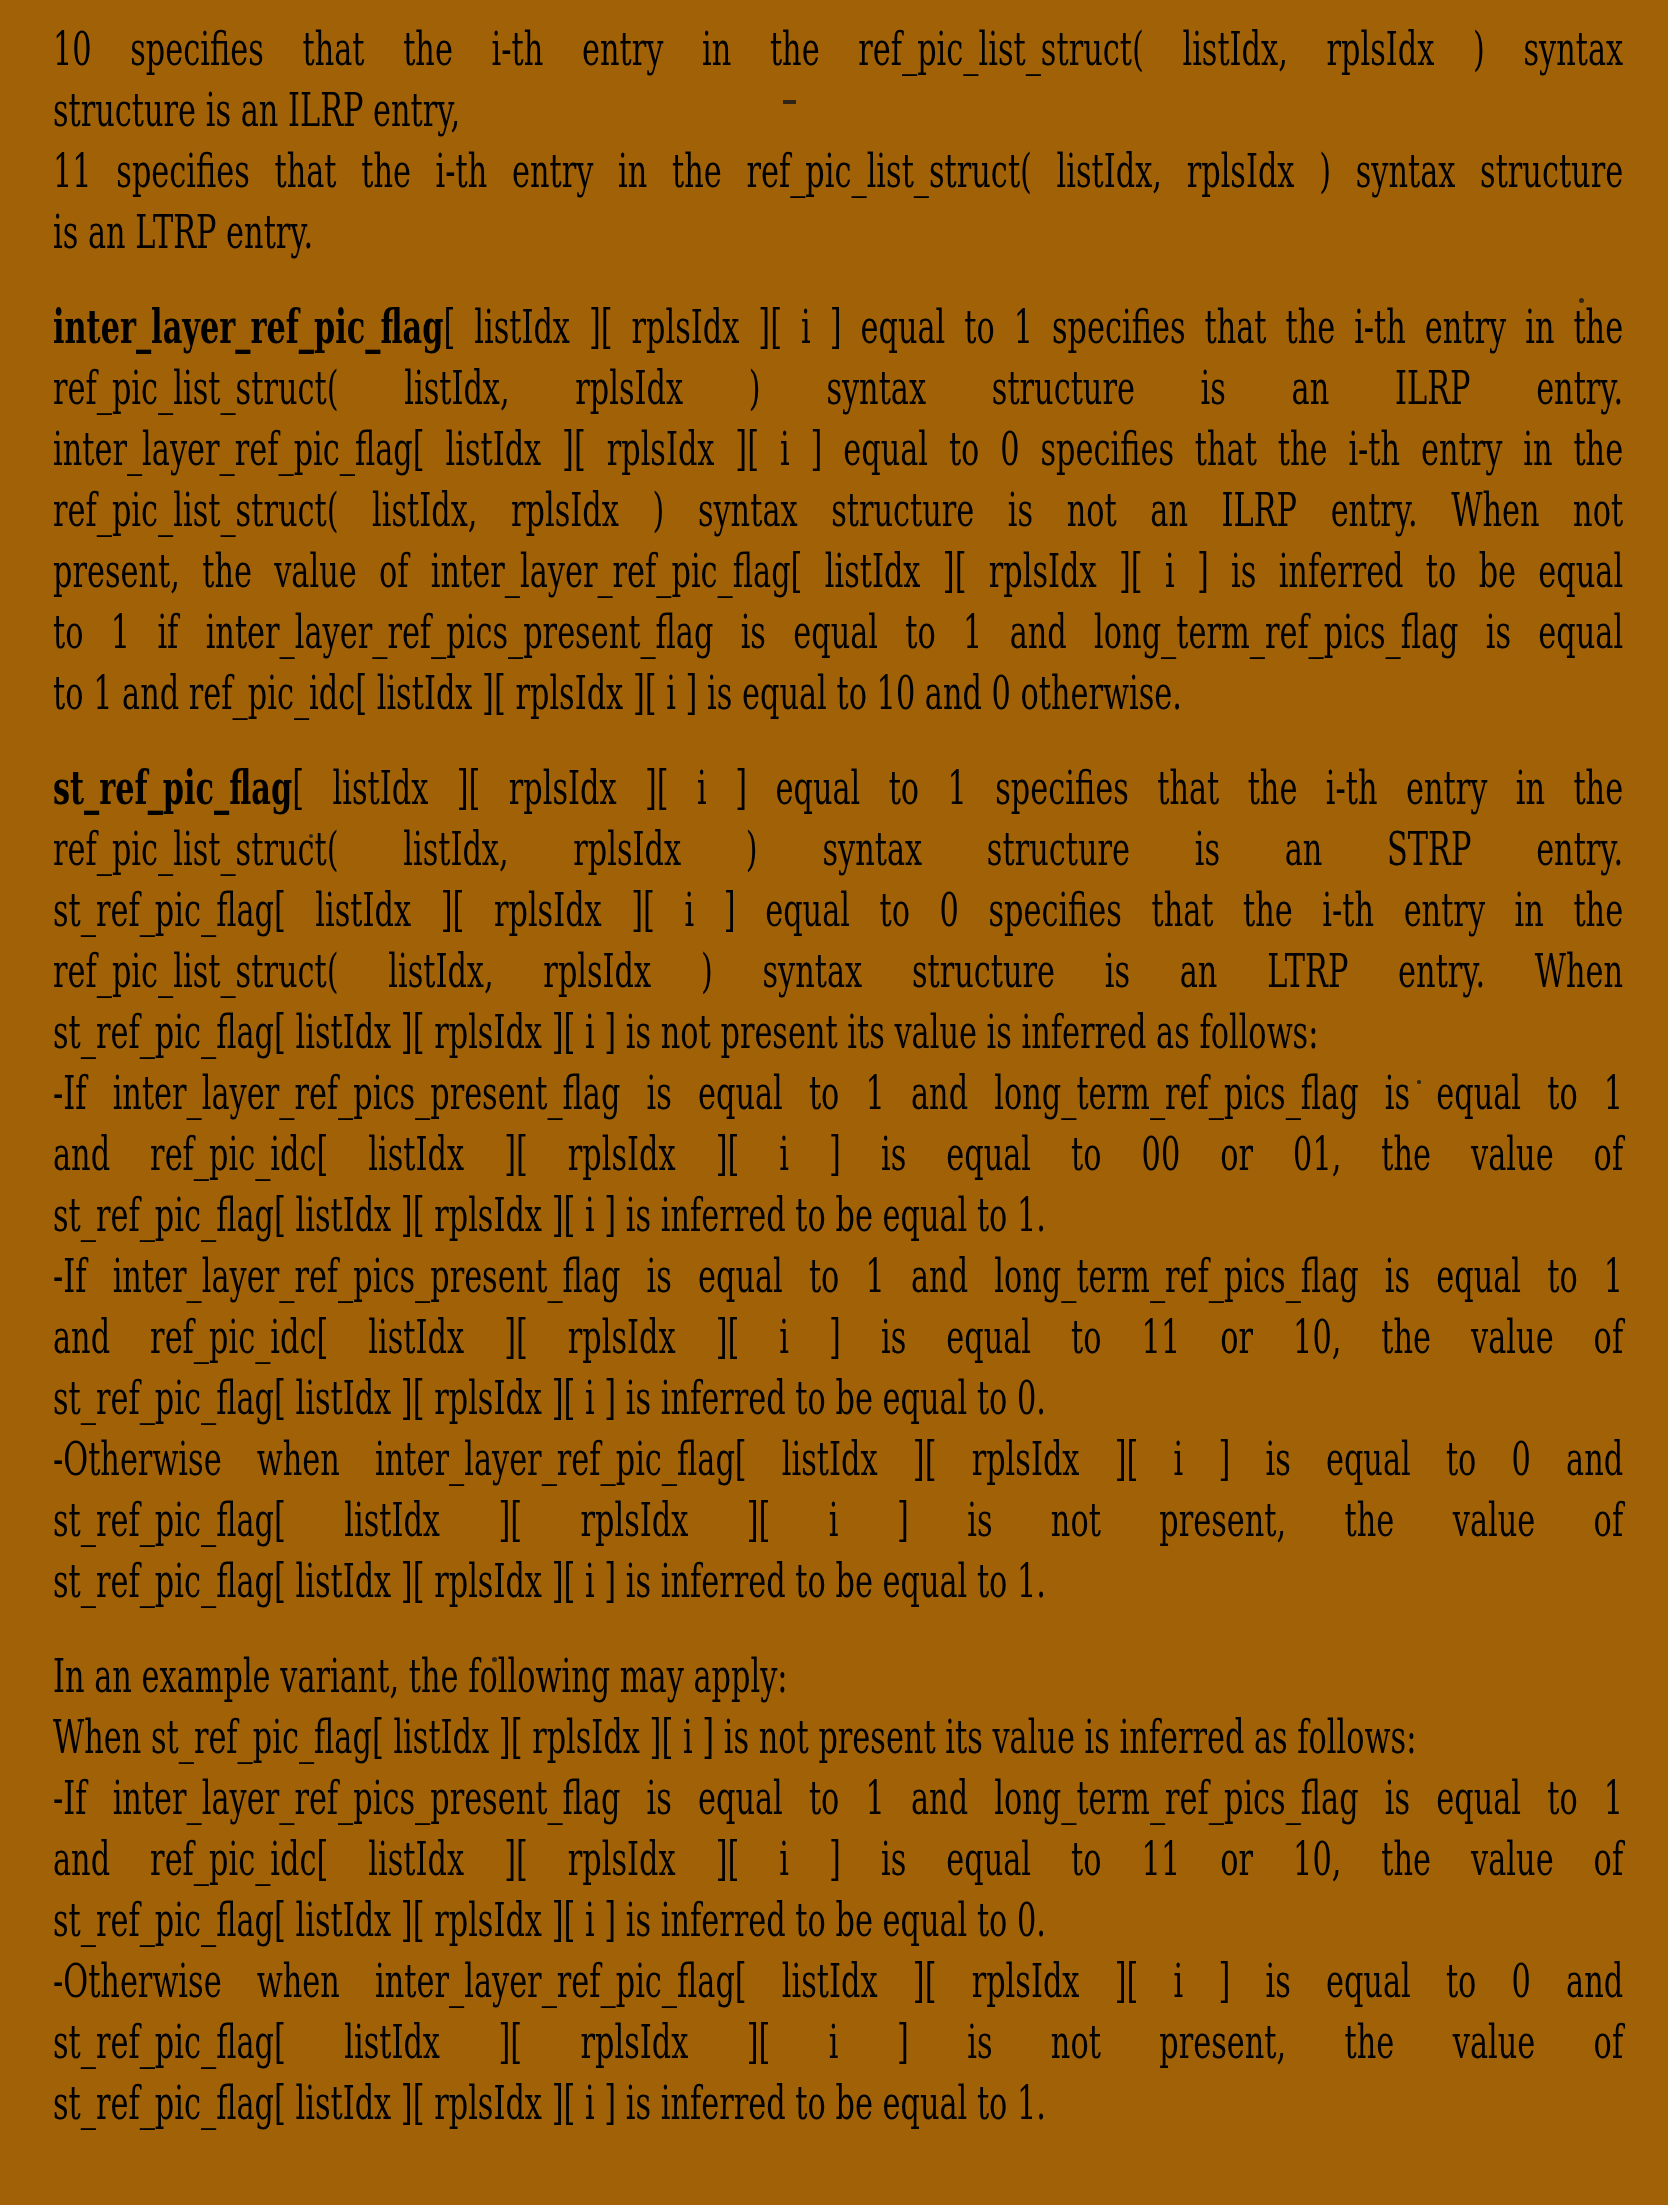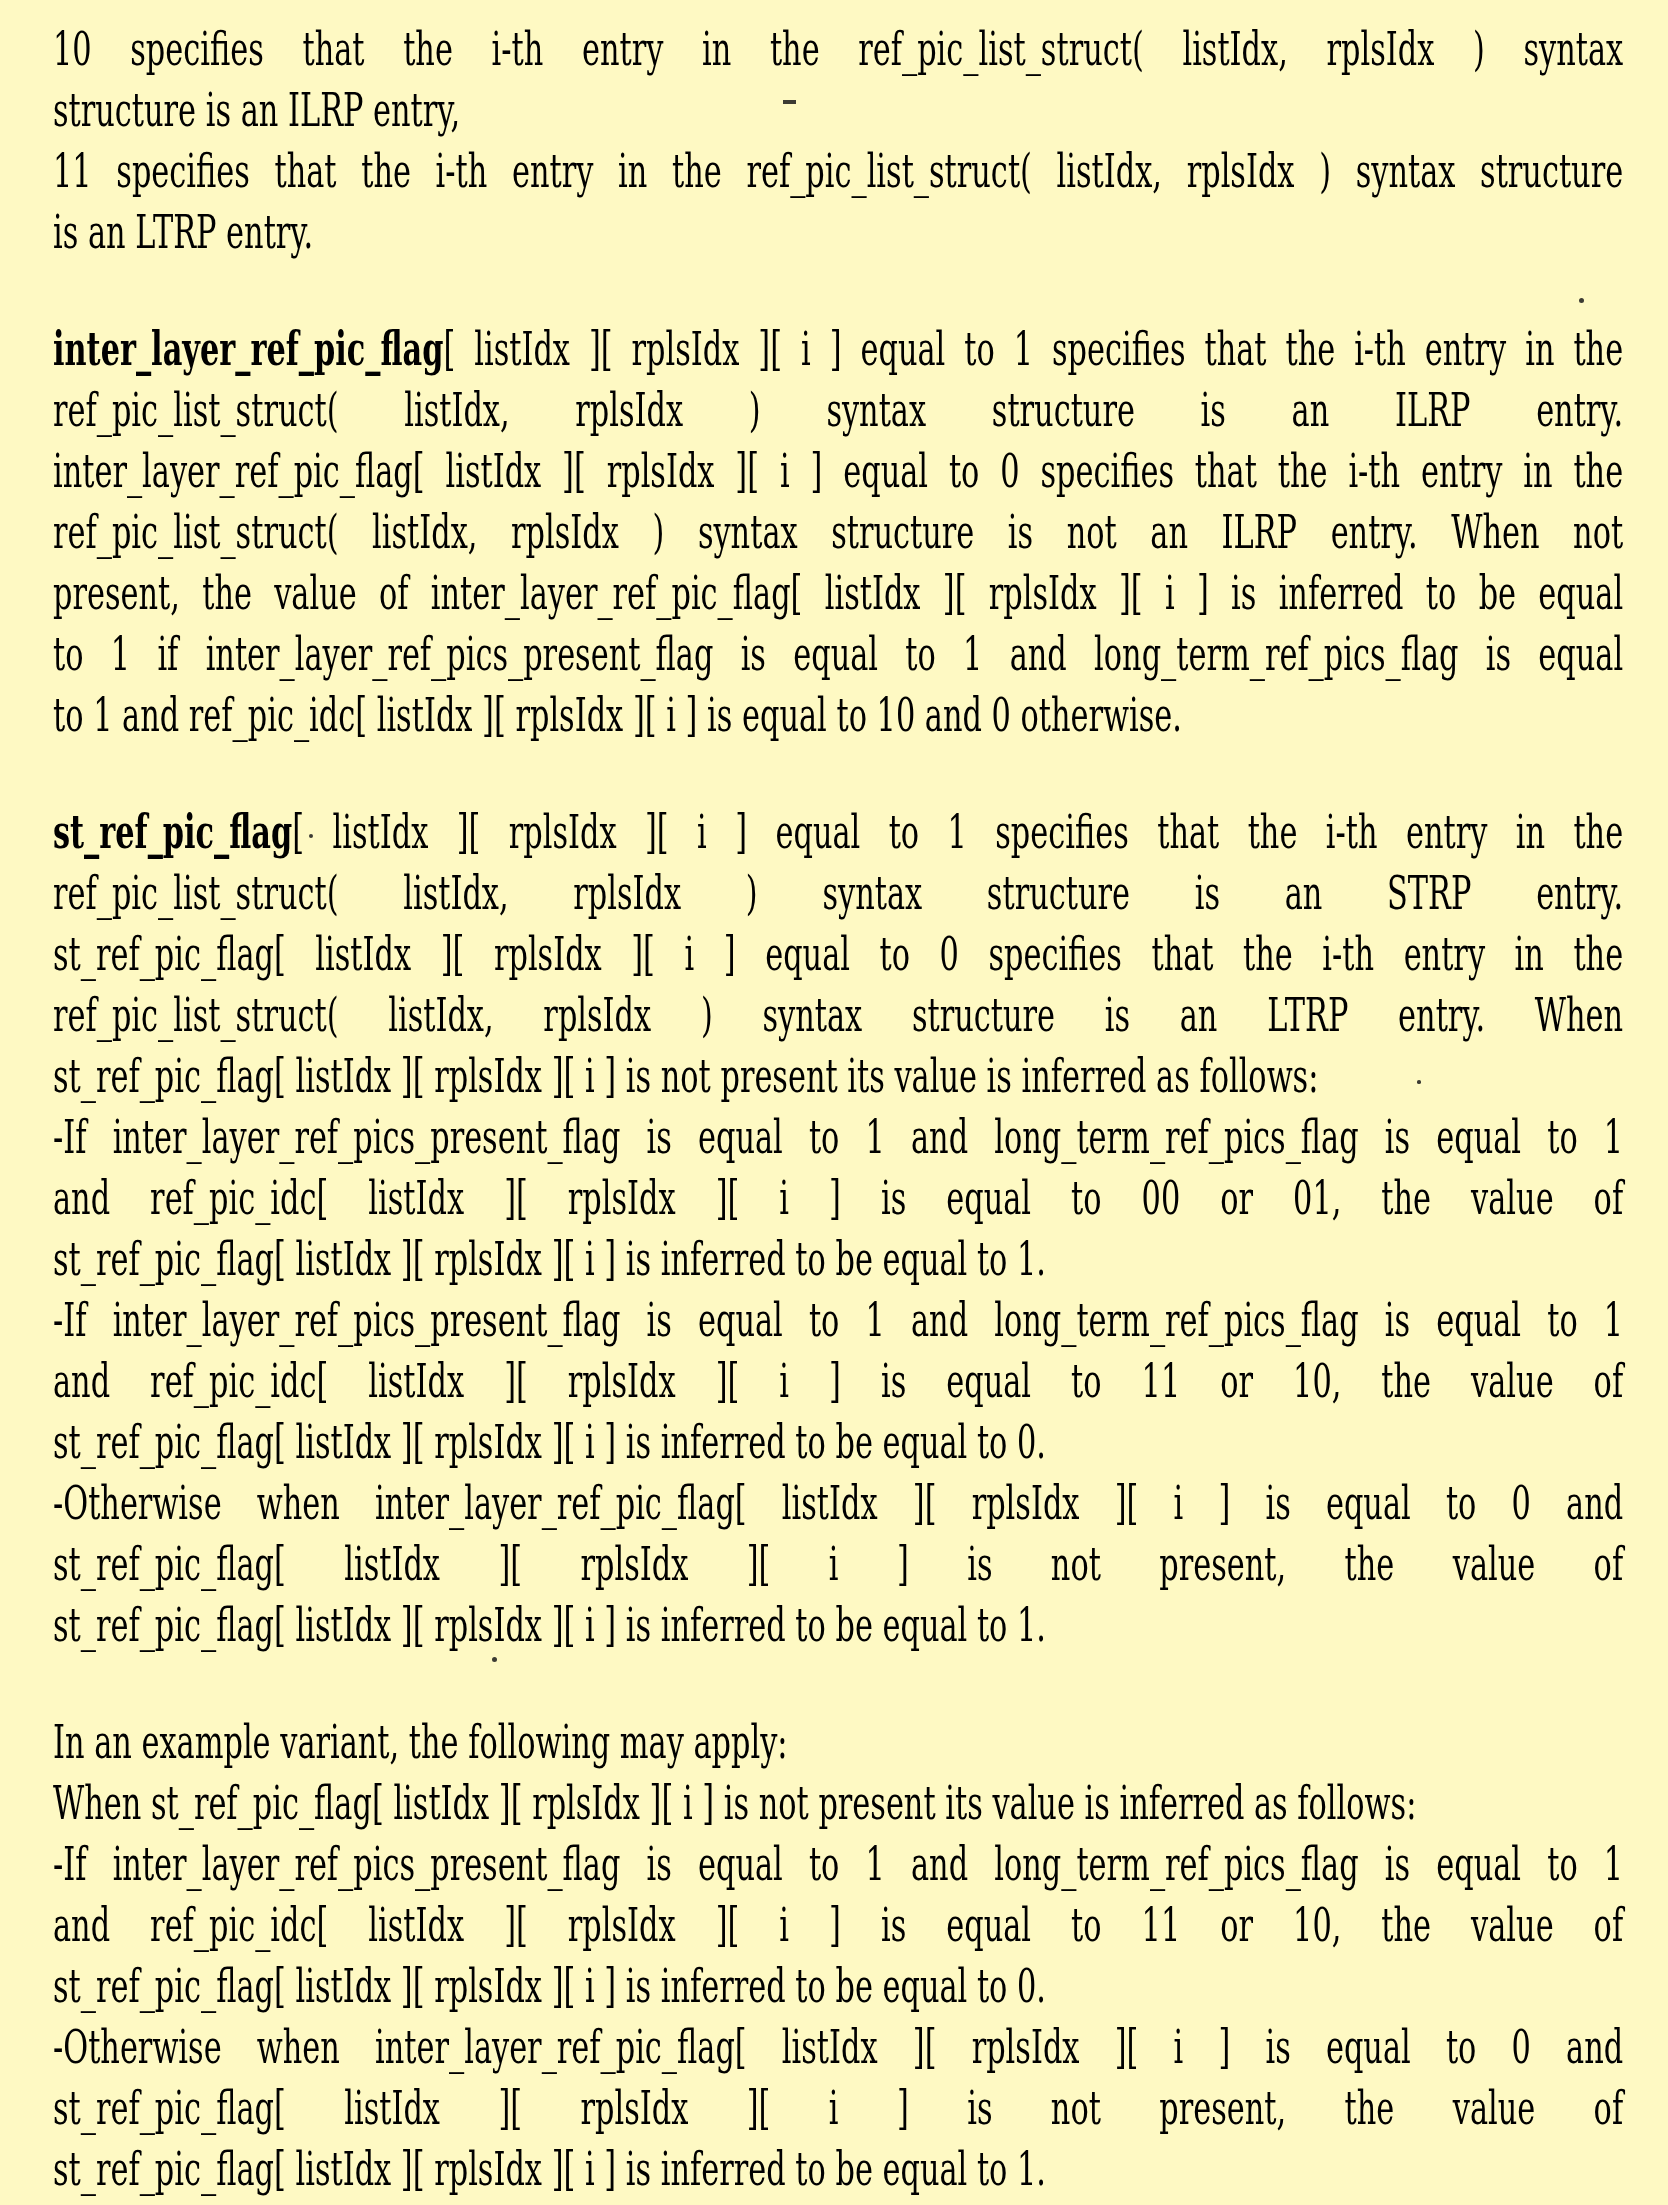--- a/index.html
+++ b/index.html
@@ -19,21 +19,21 @@
   .text-block {
     position: absolute;
     left: 53px;
     top: 19px;
     width: 1570px;
   }
   .para {
     margin: 0;
   }
   .para + .para {
-    margin-top: 56px;
+    margin-top: 34px;
   }
   
   .line {
     width: 2379px;
     height: 61px;
     line-height: 61px;
     font-size: 46px;
     transform: scaleX(0.66);
     transform-origin: 0 0;
     text-align: left;
@@ -48,21 +48,21 @@
   .speck {
     position: absolute;
     background: #1a1a1a;
     opacity: 0.85;
   }
   .speck.dot { border-radius: 50%; }
 </style>
 </head>
 <body>
 
-<div class="page" style="background: #fef9c3; color: rgb(0, 0, 0);">
+<div class="page" style="background: #a16207; color: rgb(0, 0, 0);">
   <div class="text-block" id="text-block">
       <div class="para">
         <div class="line j">10 specifies that the i-th entry in the ref_pic_list_struct( listIdx, rplsIdx ) syntax</div>
         <div class="line">structure is an ILRP entry,</div>
         <div class="line j">11 specifies that the i-th entry in the ref_pic_list_struct( listIdx, rplsIdx ) syntax structure</div>
         <div class="line">is an LTRP entry.</div>
       </div>
       <div class="para">
         <div class="line j"><b>inter_layer_ref_pic_flag</b>[ listIdx ][ rplsIdx ][ i ] equal to 1 specifies that the i-th entry in the</div>
         <div class="line j">ref_pic_list_struct( listIdx, rplsIdx ) syntax structure is an ILRP entry.</div>

